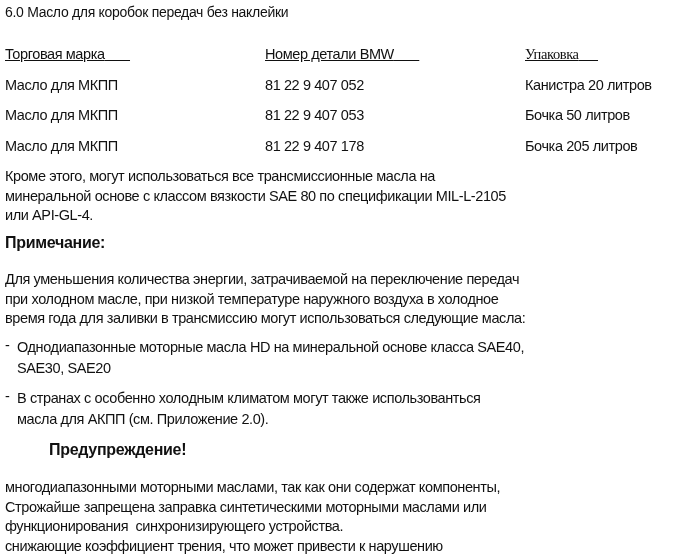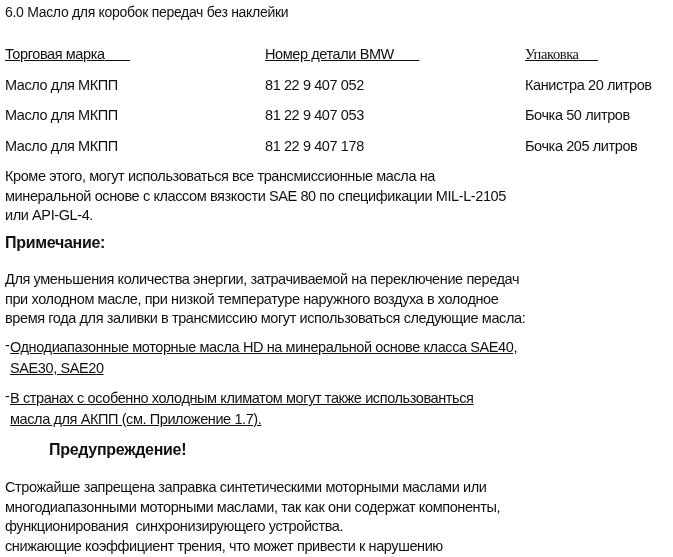--- a/index.html
+++ b/index.html
@@ -7,21 +7,21 @@
     width: 673px; height: 557px; overflow: hidden; position: relative;
     font-family: "Liberation Sans", sans-serif; color: #111111;
     font-size: 14.5px; letter-spacing: -0.4px;
   }
   .abs { position: absolute; white-space: nowrap; }
   .title { font-weight: normal; font-size: 14px; letter-spacing: -0.3px; }
   .hdr { text-decoration: underline; }
   .bold { font-weight: bold; font-size: 16px; letter-spacing: -0.3px; }
   .para { position: absolute; left: 5px; line-height: 19.5px; white-space: nowrap; }
   .bullet-dash { position: absolute; left: 5px; }
-  .bullet-text { position: absolute; left: 10px; line-height: 21px; white-space: nowrap; text-decoration: underline; }
+  .bullet-text { position: absolute; left: 17px; line-height: 21px; white-space: nowrap; }
 </style>
 </head>
 <body>
 
 <div class="abs title" style="left:5px; top:4px;">6.0 Масло для коробок передач без наклейки</div>
 
 <div>
   <div class="abs hdr" style="left:5px; top:46px;"><span>Торговая марка</span><span style="white-space:pre">       </span></div>
   <div class="abs hdr" style="left:265px; top:46px;text-align:right;"><span>Номер детали BMW</span><span style="white-space:pre">       </span></div>
   <div class="abs hdr" style="left:525px; top:46px;font-family:Liberation Serif, serif;"><span>Упаковка</span><span style="white-space:pre">      </span></div>
@@ -58,24 +58,24 @@
   <div class="bullet-text" style="top:337px;">
     <div>Однодиапазонные моторные масла HD на минеральной основе класса SAE40,</div>
     <div>SAE30, SAE20</div>
   </div>
 </div>
 
 <div>
   <div class="bullet-dash" style="top:388px;">-</div>
   <div class="bullet-text" style="top:388px;">
     <div>В странах с особенно холодным климатом могут также использованться</div>
-    <div>масла для АКПП (см. Приложение 1.7).</div>
+    <div>масла для АКПП (см. Приложение 2.0).</div>
   </div>
 </div>
 
 <div class="abs bold" style="left:5px; top:441px;padding-left:44px;">Предупреждение!</div>
 
 <div class="para" style="top:478px;">
+  <div>многодиапазонными моторными маслами, так как они содержат компоненты,</div>
   <div>Строжайше запрещена заправка синтетическими моторными маслами или</div>
-  <div>многодиапазонными моторными маслами, так как они содержат компоненты,</div>
   <div style="white-space:pre">функционирования  синхронизирующего устройства.</div>
   <div>снижающие коэффициент трения, что может привести к нарушению</div>
 </div>
 
 </body></html>

